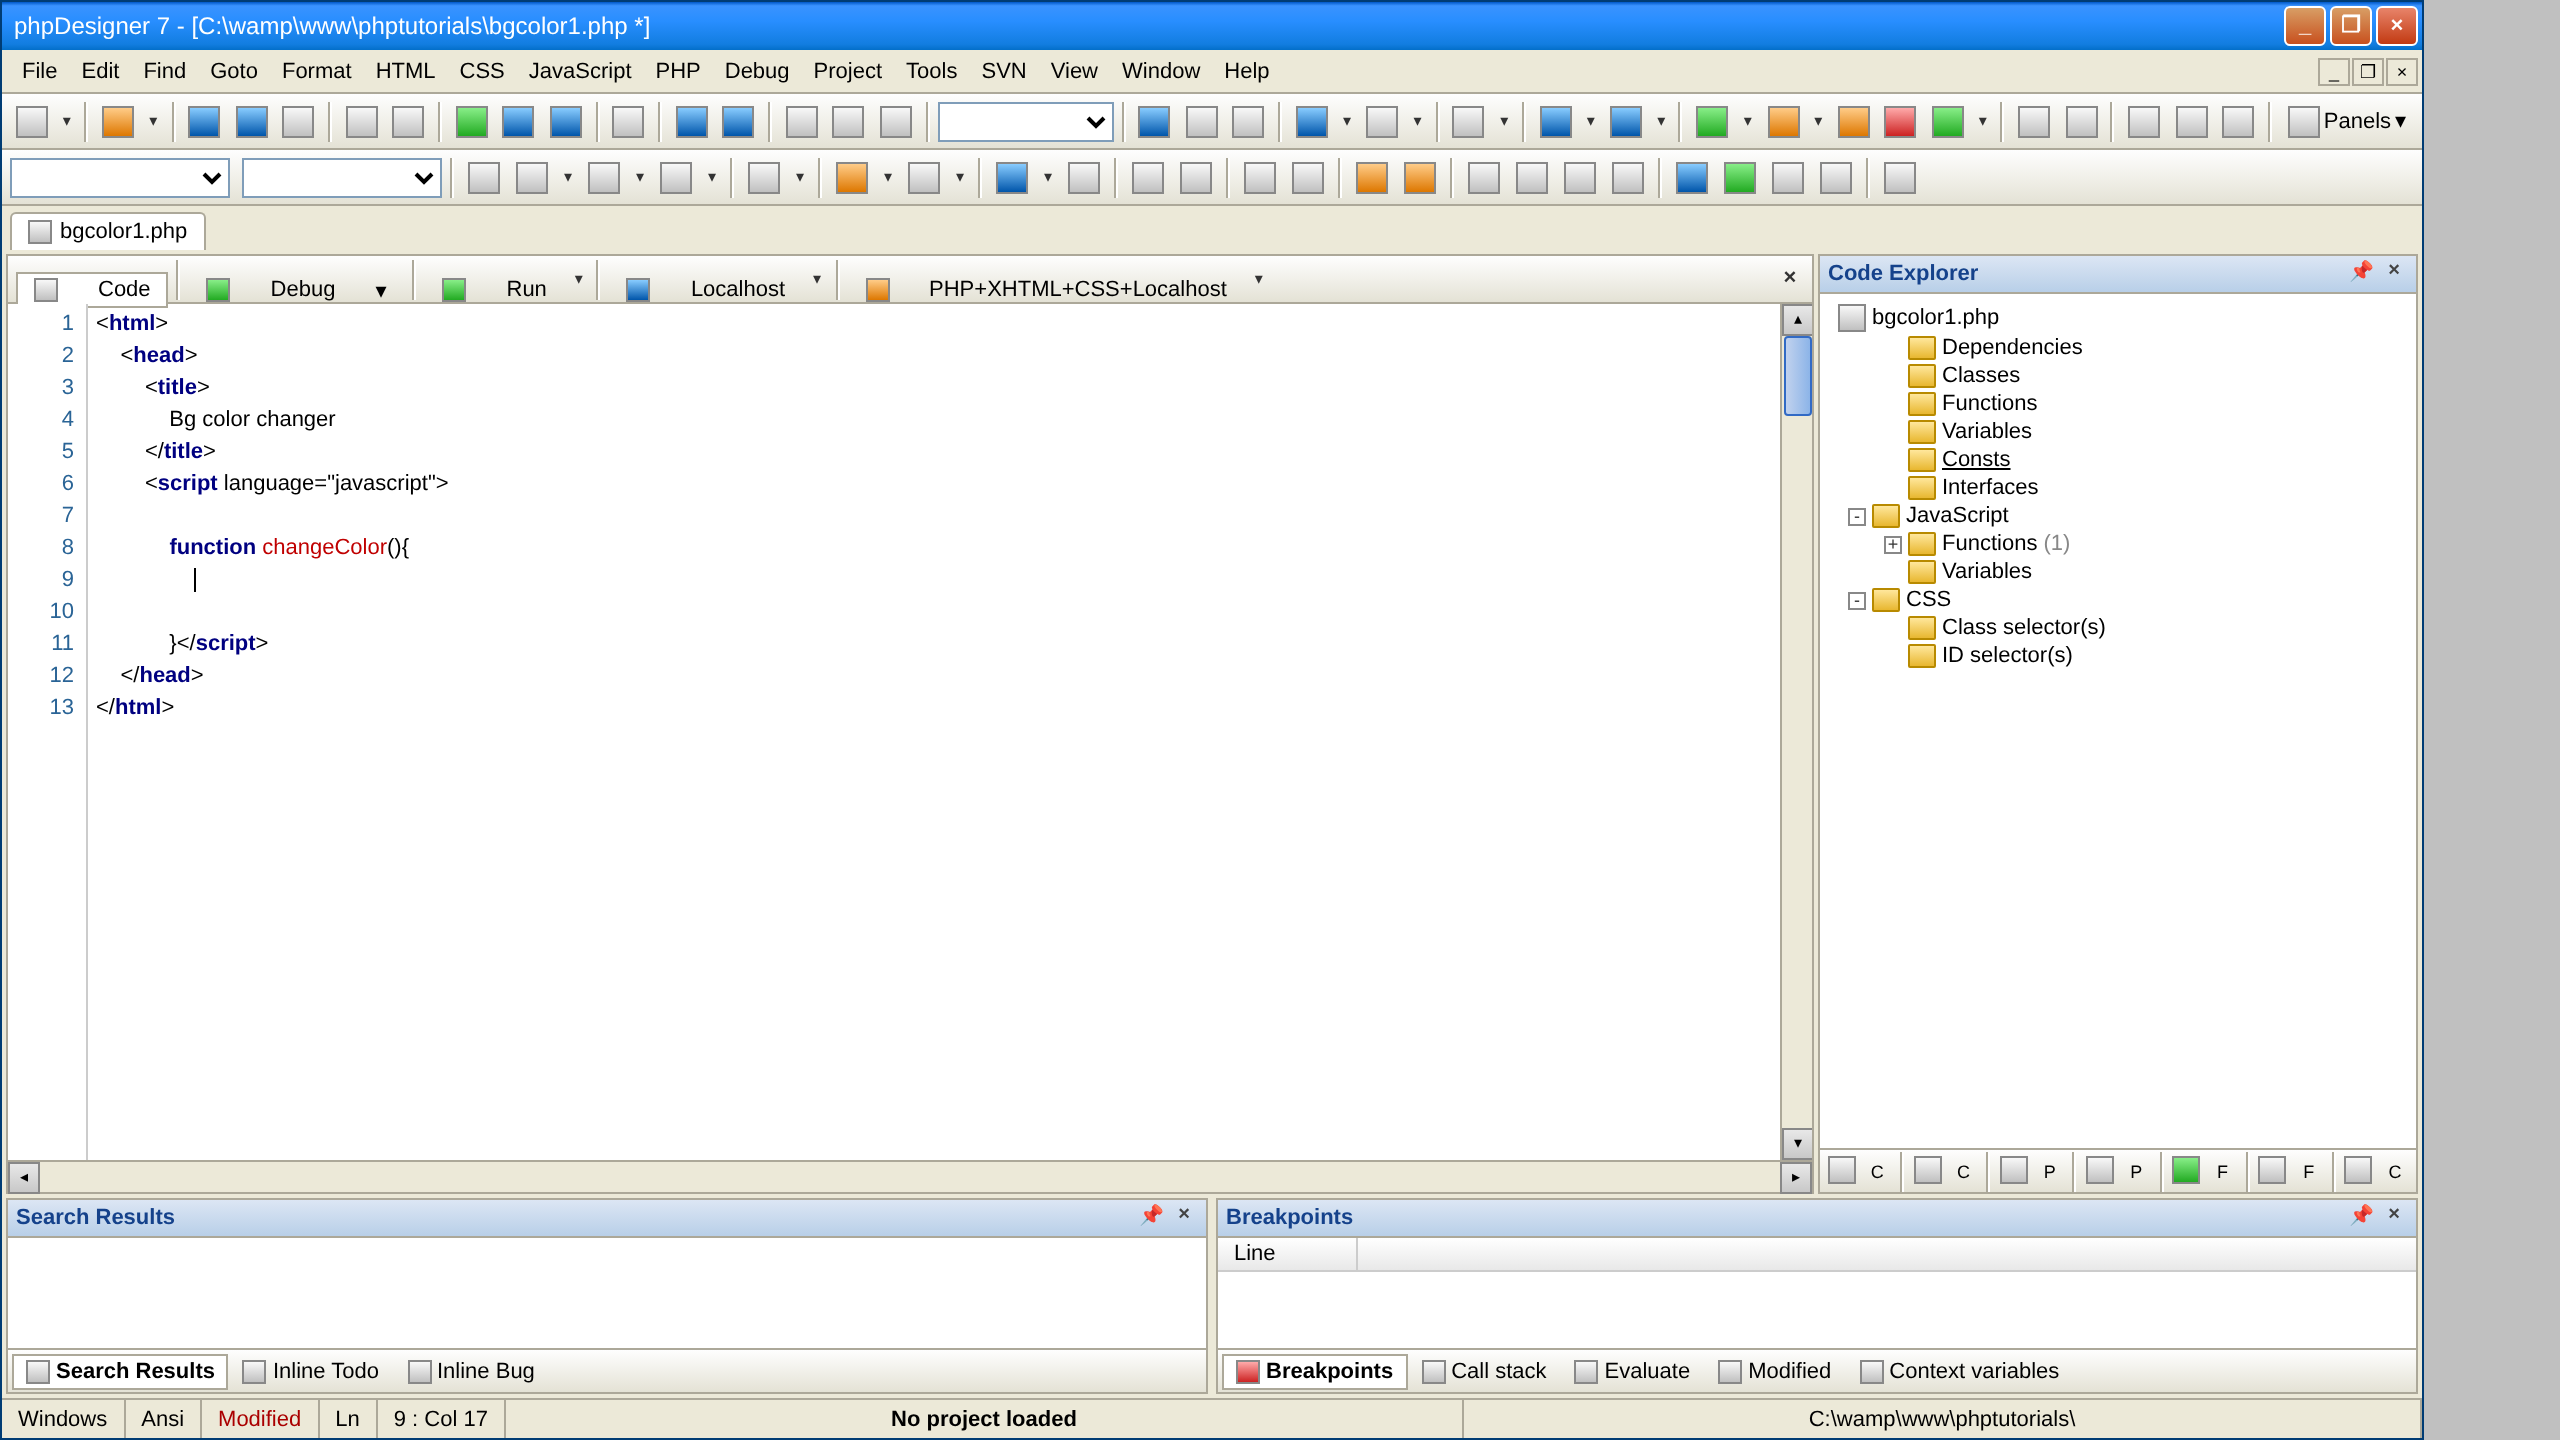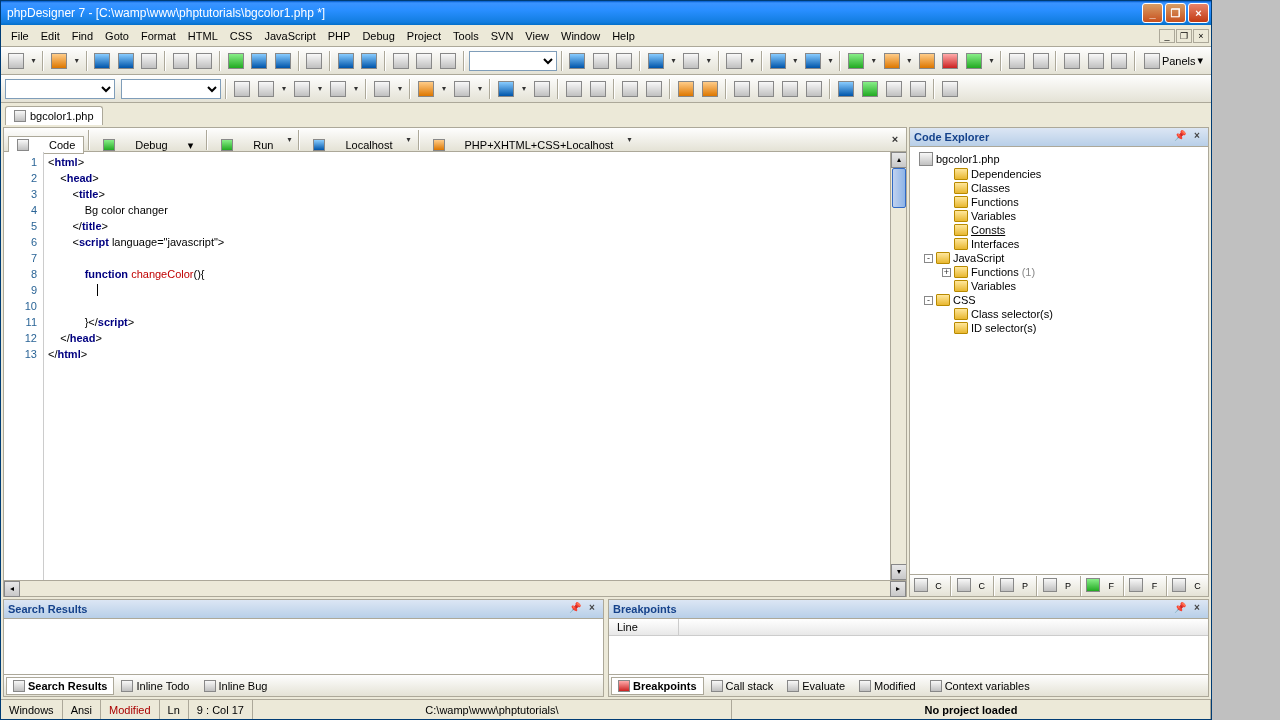--- a/index.html
+++ b/index.html
@@ -563,17 +563,17 @@
       </div>
     </div>
   </div>
 
   <div class="statusbar">
     <div class="sb-cell">Windows</div>
     <div class="sb-cell">Ansi</div>
     <div class="sb-cell" style="color:#a00">Modified</div>
     <div class="sb-cell">Ln</div>
     <div class="sb-cell">9 : Col   17</div>
+    <div class="sb-cell" style="flex:1;justify-content:center;font-weight:bold">No project loaded</div>
     <div class="sb-cell" style="flex:1;justify-content:center">C:\wamp\www\phptutorials\</div>
-    <div class="sb-cell" style="flex:1;justify-content:center;font-weight:bold">No project loaded</div>
   </div>
 
 </div>
 
 </body></html>

